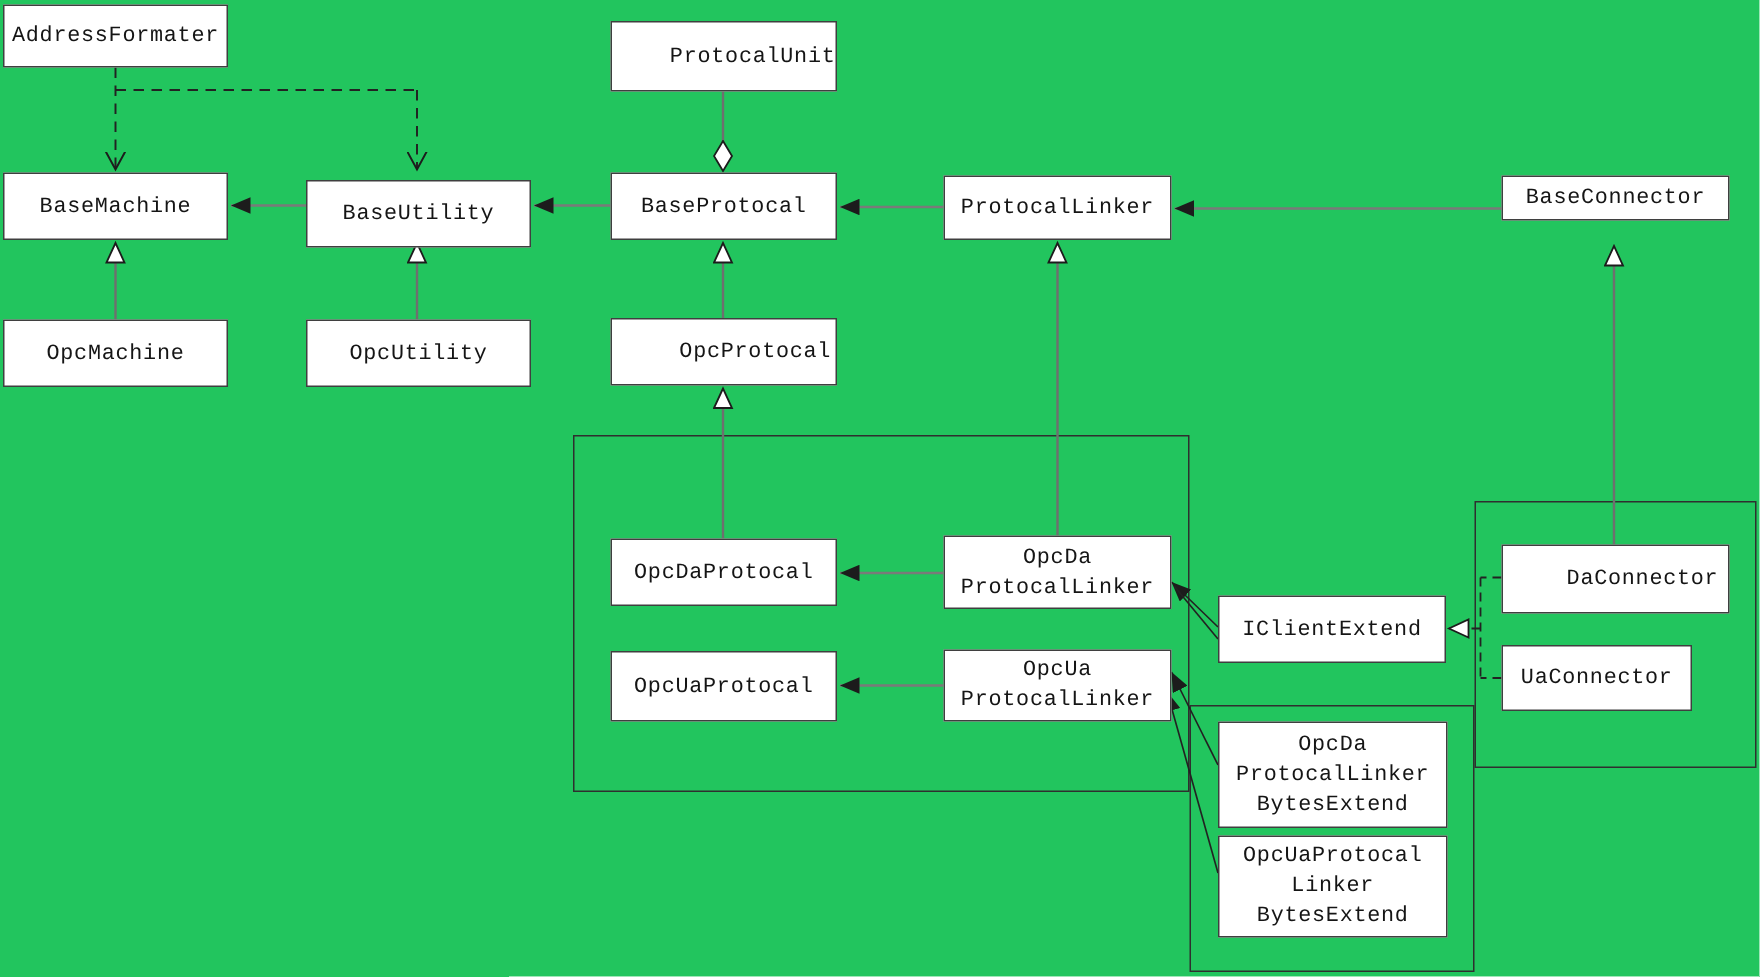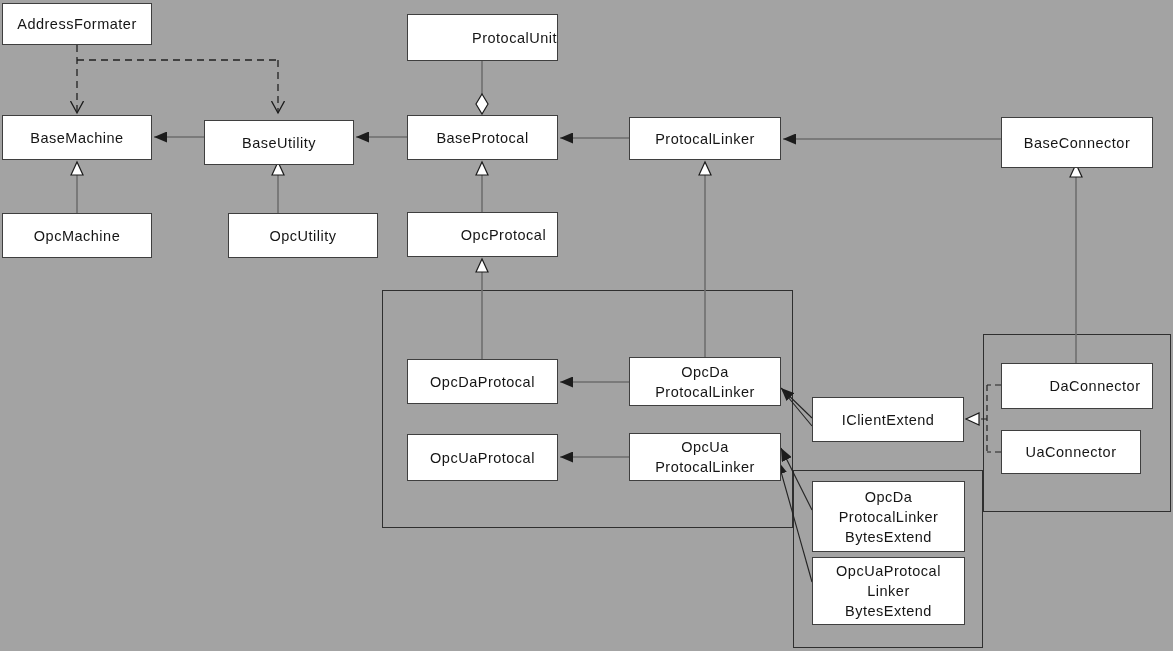--- a/index.html
+++ b/index.html
@@ -1,21 +1,21 @@
 <!DOCTYPE html>
 <html><head>
 <meta charset="utf-8">
 <style>
   html, body { margin: 0; padding: 0; background: #ffffff; }
   #stage {
     position: relative;
     width: 1173px;
     height: 651px;
-    background: #a3a3a3;
-    font-family: Liberation Sans, sans-serif;
+    background: #22c55e;
+    font-family: Liberation Mono, monospace;
     overflow: hidden;
   }
   .group {
     position: absolute;
     border: 1.5px solid #2f2f2f;
     background: transparent;
     box-sizing: border-box;
     z-index: 1;
   }
   #connector-layer {
@@ -130,29 +130,29 @@
   </div>
 
   <div class="node" style="left:407px; top:115px; width:151px; height:45px;">
     <span class="lbl">BaseProtocal</span>
   </div>
 
   <div class="node" style="left:629px; top:117px; width:152px; height:43px;">
     <span class="lbl">ProtocalLinker</span>
   </div>
 
-  <div class="node" style="left:1001px; top:117px; width:152px; height:51px;">
+  <div class="node" style="left:1001px; top:117px; width:152px; height:30px;">
     <span class="lbl">BaseConnector</span>
   </div>
 
   <div class="node" style="left:2px; top:213px; width:150px; height:45px;">
     <span class="lbl">OpcMachine</span>
   </div>
 
-  <div class="node" style="left:204px; top:213px; width:150px; height:45px;margin-left:24px;">
+  <div class="node" style="left:204px; top:213px; width:150px; height:45px;">
     <span class="lbl">OpcUtility</span>
   </div>
 
   <div class="node" style="left:407px; top:212px; width:151px; height:45px;padding-left:42px;">
     <span class="lbl">OpcProtocal</span>
   </div>
 
   <div class="node" style="left:407px; top:359px; width:151px; height:45px;">
     <span class="lbl">OpcDaProtocal</span>
   </div>
@@ -172,21 +172,21 @@
   </div>
 
   <div class="node" style="left:812px; top:397px; width:152px; height:45px;">
     <span class="lbl">IClientExtend</span>
   </div>
 
   <div class="node" style="left:1001px; top:363px; width:152px; height:46px;padding-left:36px;">
     <span class="lbl">DaConnector</span>
   </div>
 
-  <div class="node" style="left:1001px; top:430px; width:140px; height:44px;text-align:right;">
+  <div class="node" style="left:1001px; top:430px; width:127px; height:44px;text-align:right;">
     <span class="lbl">UaConnector</span>
   </div>
 
   <div class="node" style="left:812px; top:481px; width:153px; height:71px;">
     <span class="lbl">OpcDa
 ProtocalLinker
 BytesExtend</span>
   </div>
 
   <div class="node" style="left:812px; top:557px; width:153px; height:68px;">

